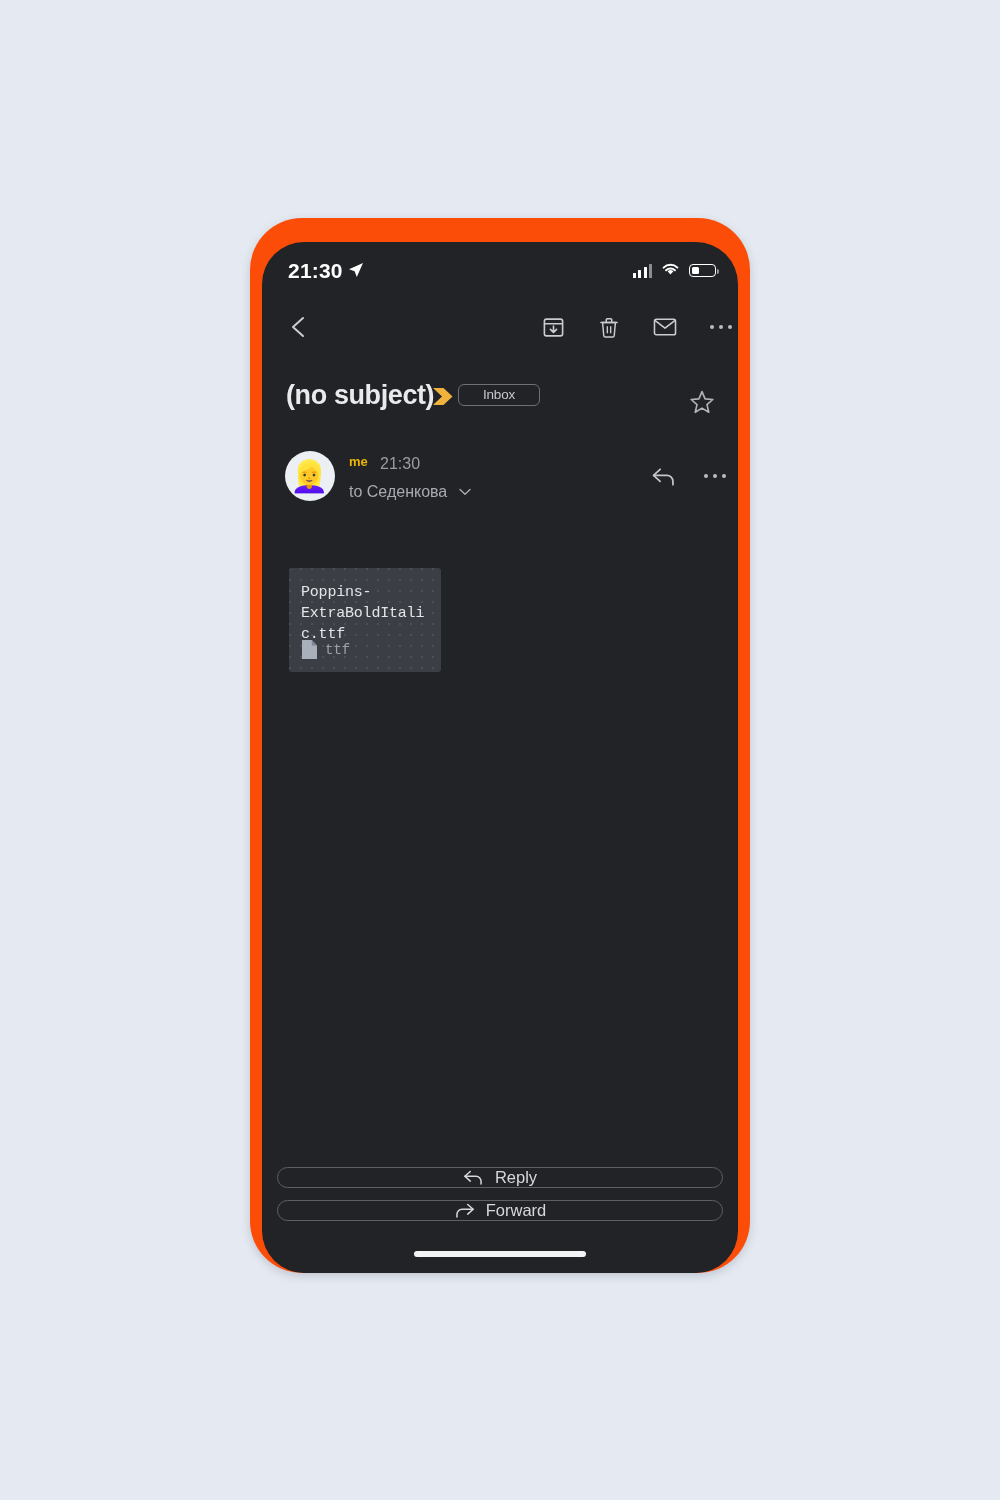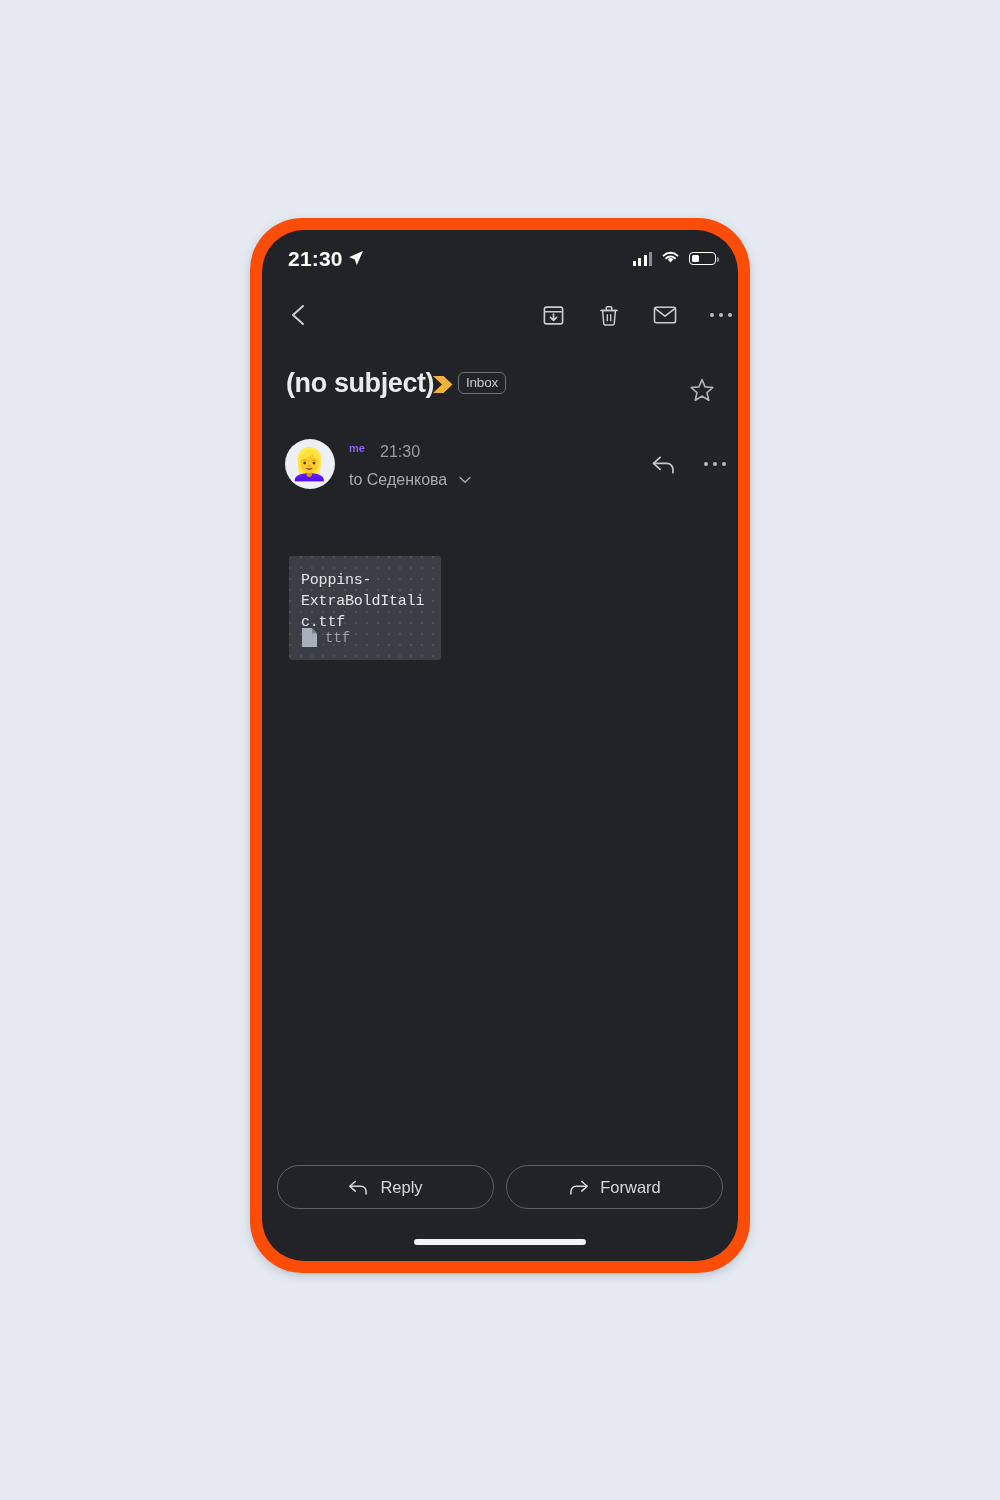--- a/index.html
+++ b/index.html
@@ -14,21 +14,21 @@
   #phone-frame{
     position:absolute;
     left:250px; top:218px;
     width:500px; height:1055px;
     background:#fb4d08;
     border-radius:52px;
     box-shadow:0 3px 10px rgba(60,70,90,.22);
   }
   #phone-screen{
     position:absolute;
-    left:12px; top:12px;
+    left:12px; top:24px;
     width:476px; height:1031px;
     background:#222326;
     border-radius:42px;
     overflow:hidden;
   }
 
   
   #status-bar{
     position:absolute; left:0; top:0; width:100%; height:60px;
   }
@@ -86,21 +86,21 @@
   #subject-title{
     position:absolute; left:24px; top:8px;
     color:#e9eaec; font-size:27px; letter-spacing:-.4px;
     white-space:nowrap;
     font-weight:bold;
   }
   #important-marker{ position:absolute; left:170px; top:15px; }
   #label-chip{
     position:absolute; left:196px; top:12px;
     border:1.3px solid #6d7077; border-radius:6px;
-    padding:2px 7px 3px;
+    padding:2px 24px 3px;
     color:#c5c8ce; font-size:13.5px; letter-spacing:-.2px;
   }
   #star-button{
     position:absolute; right:16px; top:10px;
     width:40px; height:40px;
     display:flex; align-items:center; justify-content:center;
   }
 
   
   #message-header{
@@ -109,21 +109,21 @@
   #avatar{
     position:absolute; left:23px; top:9px;
     width:50px; height:50px; border-radius:50%;
     background:#eceff3;
     display:flex; align-items:center; justify-content:center;
     font-size:31px; line-height:1;
     overflow:hidden;
   }
   #sender-name{
     position:absolute; left:87px; top:12px;
-    color:#8b5cf6; font-size:11px; font-weight:bold;
+    color:#eab308; font-size:13px; font-weight:bold;
   }
   #message-time{
     position:absolute; left:118px; top:13px;
     color:#9a9da3; font-size:16px;
   }
   #recipient-row{
     position:absolute; left:87px; top:41px;
     display:flex; align-items:center; gap:12px;
     color:#a7aab0; font-size:16px;
   }
@@ -154,21 +154,21 @@
   }
   #attachment-meta{
     position:absolute; left:12px; bottom:12px;
     display:flex; align-items:center; gap:7px;
   }
   #attachment-type{ color:#9ea1a7; font-size:14px; }
 
   
   #bottom-actions{
     position:absolute; left:0; bottom:52px; width:100%;
-    display:flex; gap:12px; padding:0 15px;
+    display:flex; gap:12px; padding:0 15px;flex-direction:column;
   }
   .action-btn{
     flex:1; height:44px;
     border:1.3px solid #5d6066; border-radius:22px;
     display:flex; align-items:center; justify-content:center; gap:11px;
     color:#d5d8dc; font-size:16.5px;
     background:transparent;
   }
 
   #home-indicator{

